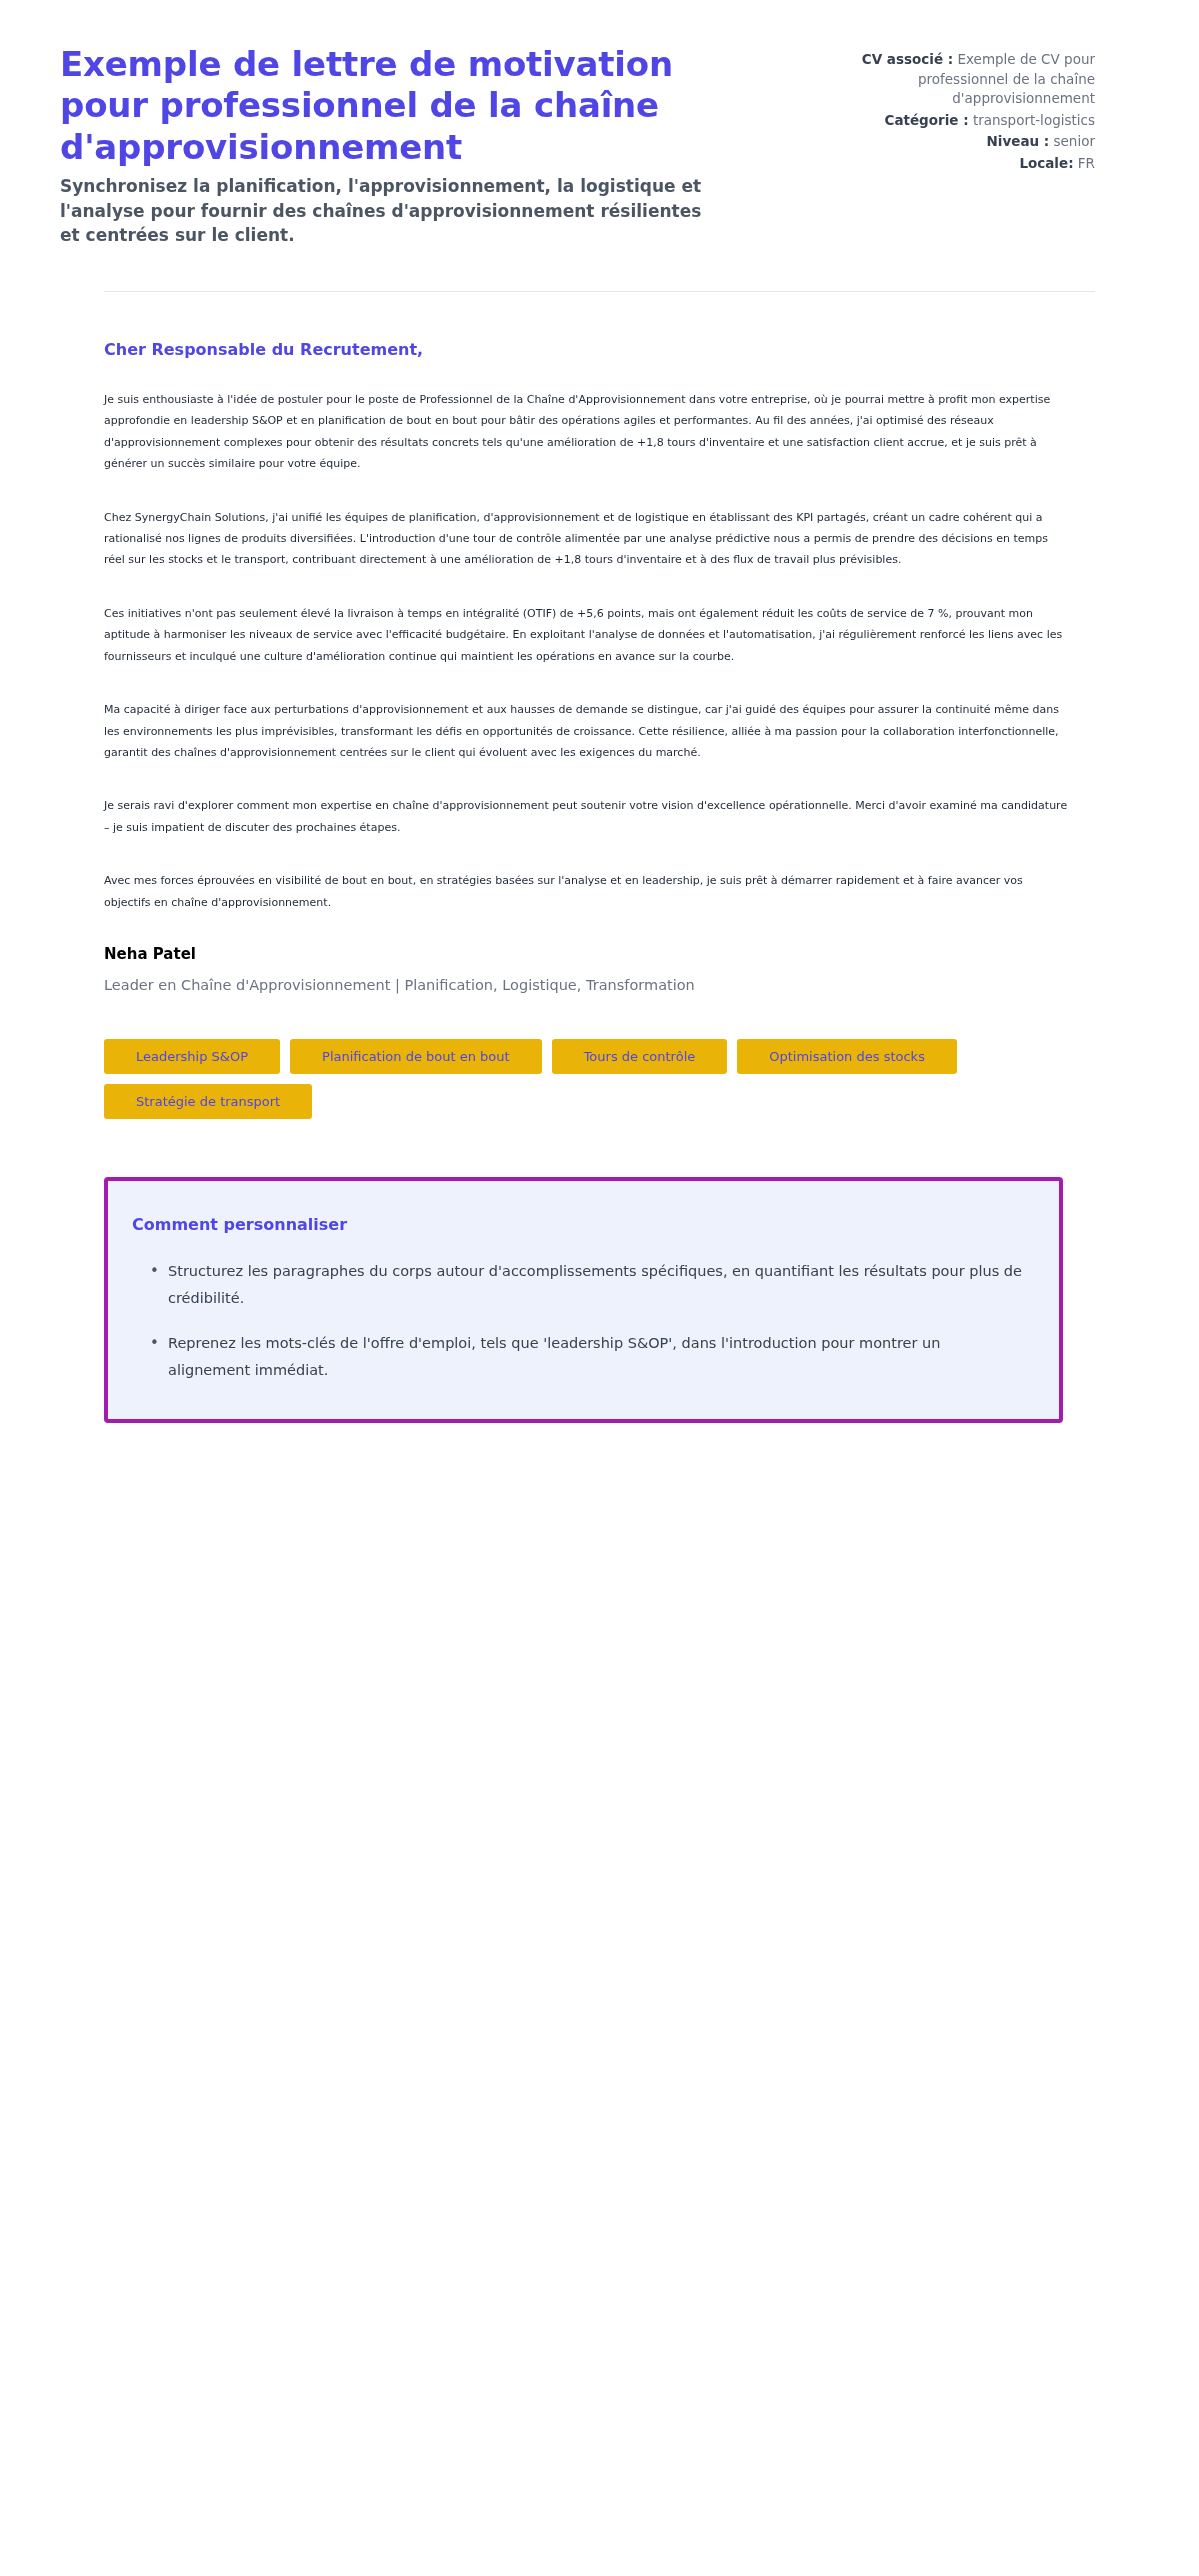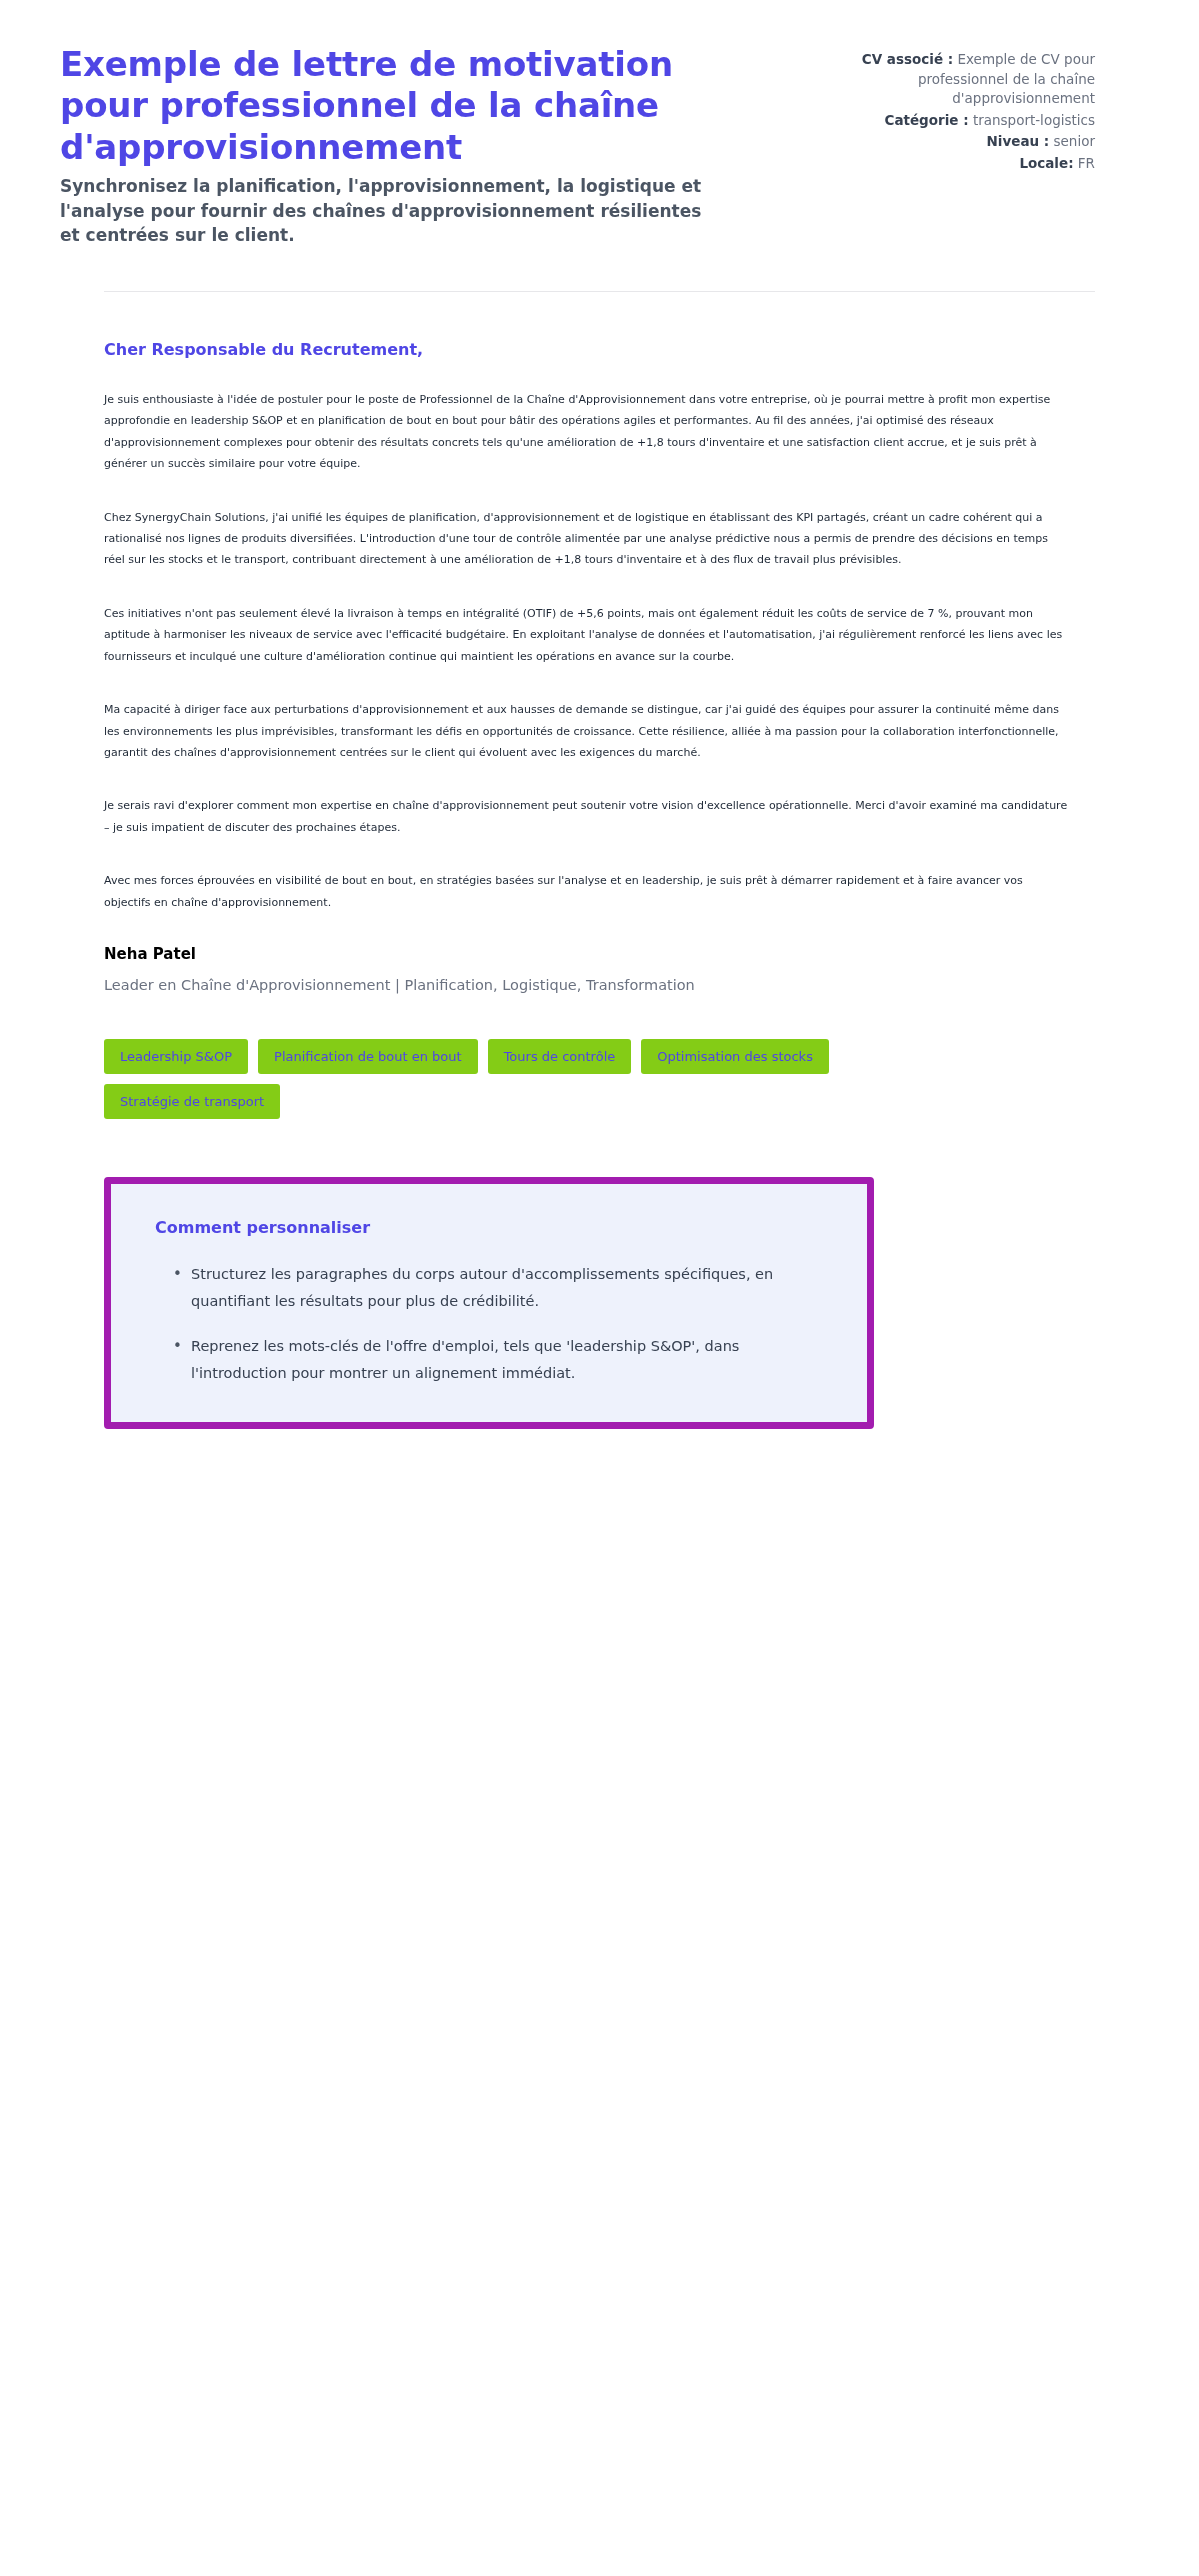--- a/index.html
+++ b/index.html
@@ -116,38 +116,38 @@
 
   
   .tags {
     display: flex;
     flex-wrap: wrap;
     gap: 10px;
     margin: 46px 0 0 0;
     max-width: 899px;
   }
   .tag {
-    background: #84cc16;
+    background: #eab308;
     color: #4f46e5;
     font-size: 13px;
     line-height: 1;
-    padding: 11px 16px;
+    padding: 11px 32px;
     border-radius: 3px;
     white-space: nowrap;
   }
 
   
   .callout {
     margin: 58px 0 0 0;
     background: #eef2fc;
-    border: 7px solid #a21caf;
+    border: 4px solid #a21caf;
     border-radius: 4px;
-    padding: 34px 36px 36px 44px;
-    box-sizing: border-box;
-    width: 770px;
+    padding: 34px 36px 36px 24px;
+    box-sizing: border-box;
+    width: 959px;
   }
   .callout-title {
     font-size: 16px;
     font-weight: 700;
     color: #4f46e5;
     margin: 0 0 24px 0;
   }
   .callout-list {
     margin: 0;
     padding: 0 0 0 22px;

